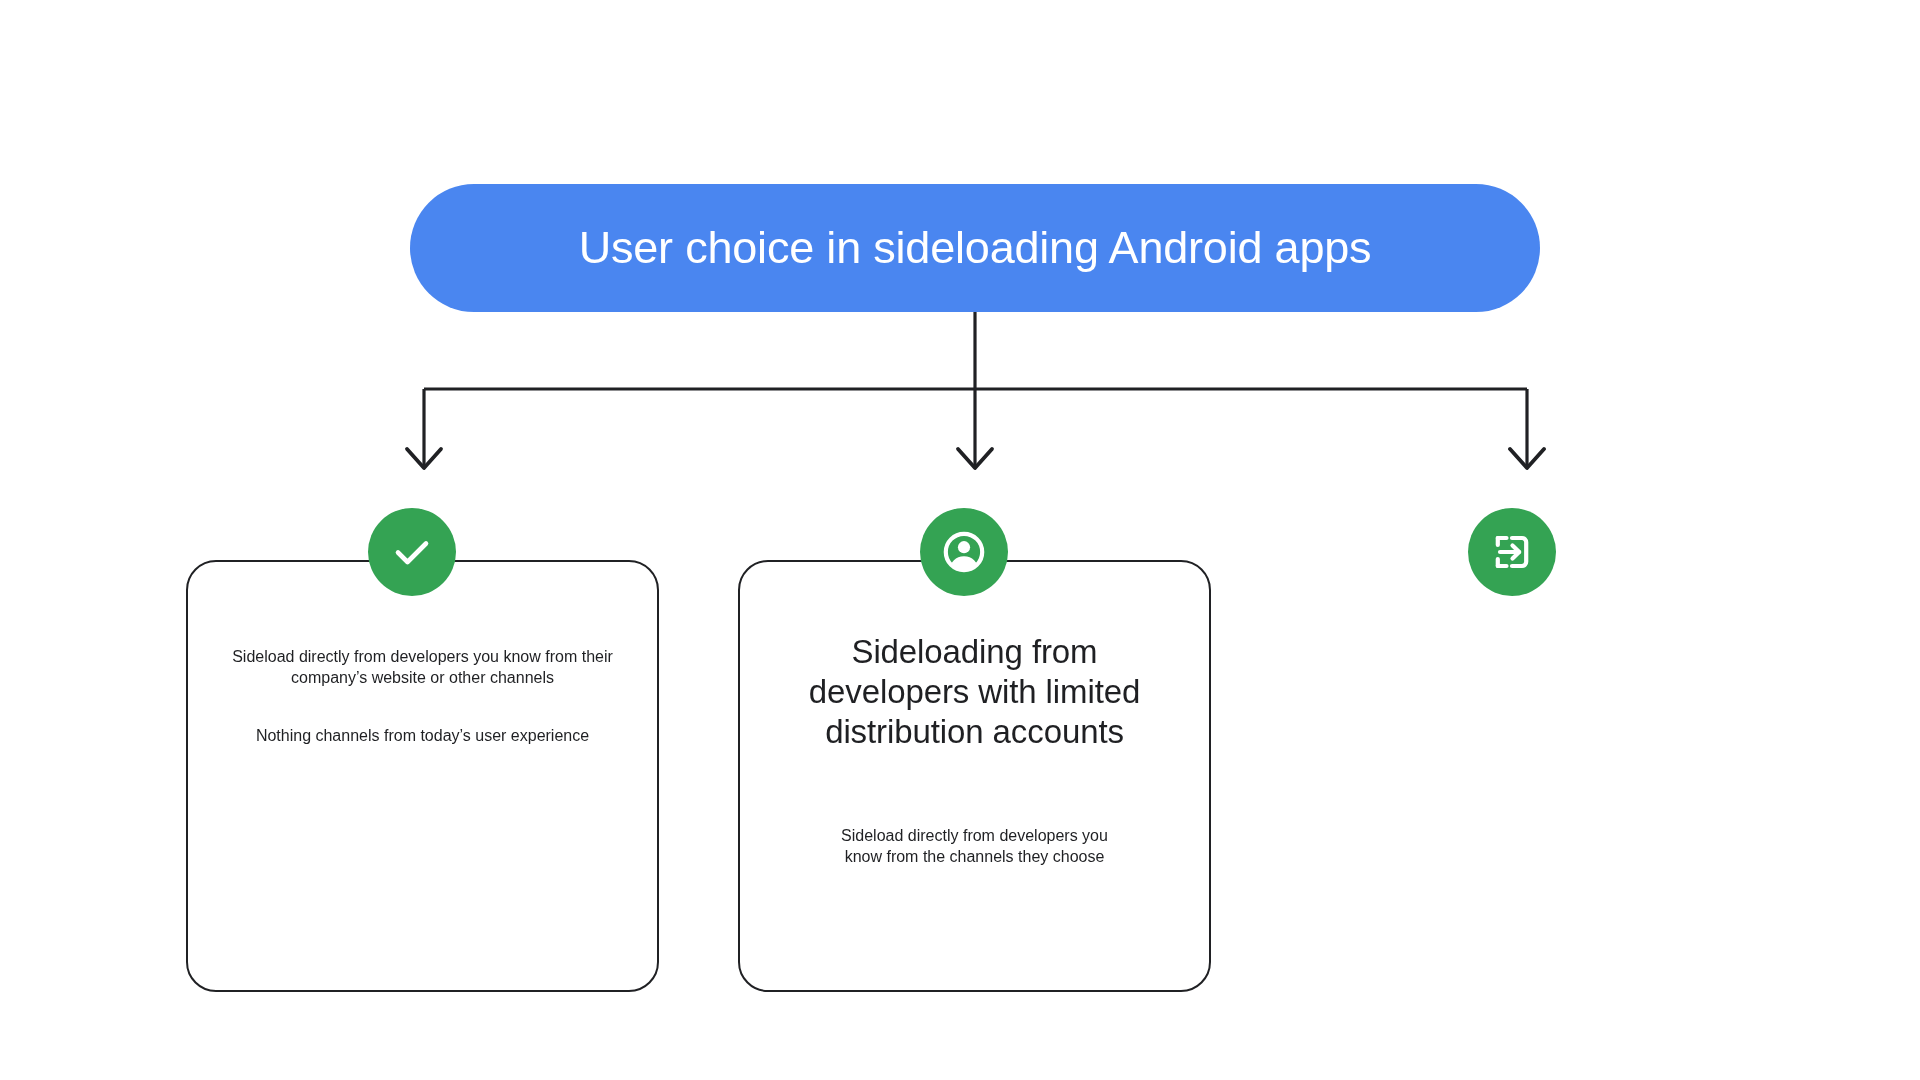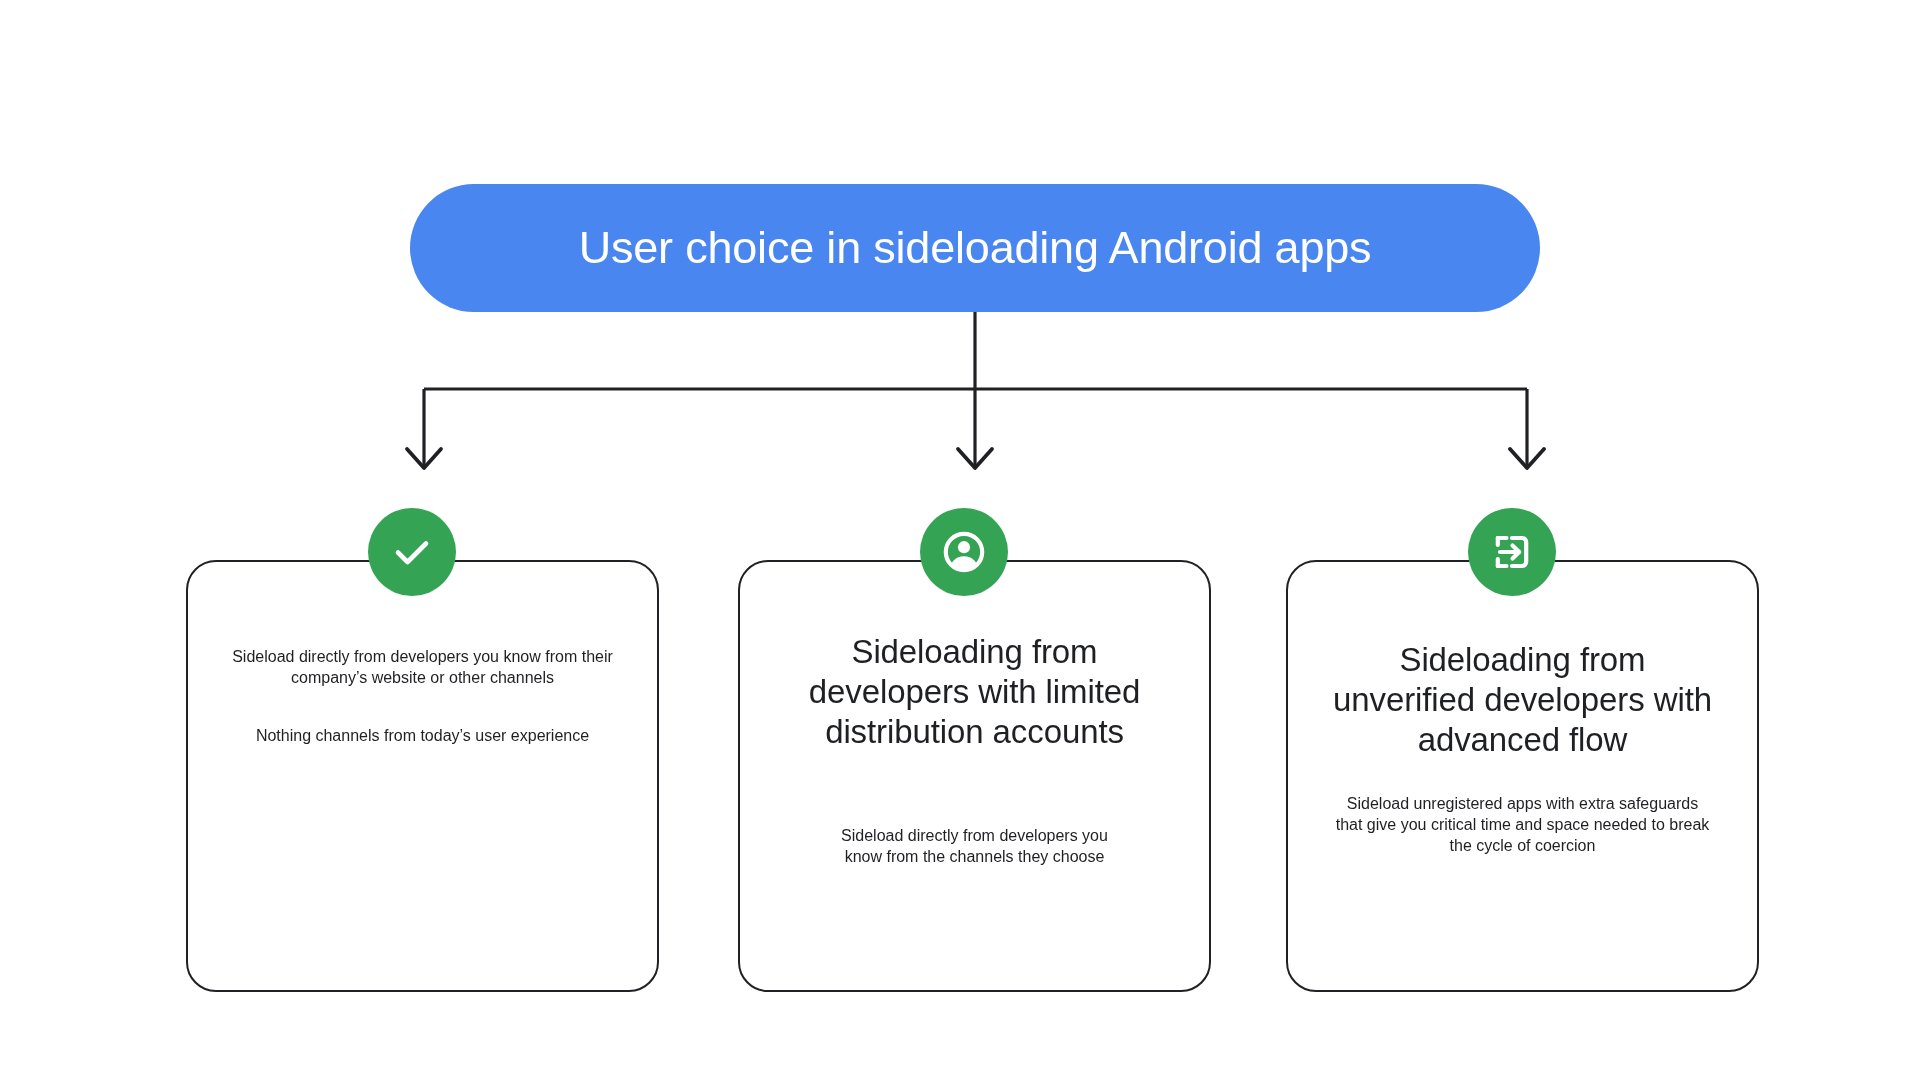--- a/index.html
+++ b/index.html
@@ -163,26 +163,20 @@
     </div>
   </div>
 
   <div class="card card-2">
     <div class="card-inner">
       <h2 class="card-title">Sideloading from developers with limited distribution accounts</h2>
       <p class="card-body body-1">Sideload directly from developers you know from the channels they choose</p>
     </div>
   </div>
 
-  <div class="card card-3">
-    <div class="card-inner">
-      <h2 class="card-title">Sideloading from unverified developers with advanced flow</h2>
-      <p class="card-body body-1">Sideload unregistered apps with extra safeguards that give you critical time and space needed to break the cycle of coercion</p>
-    </div>
-  </div>
 
   <div class="icon-badge badge-1">
     <span>
       <svg width="52" height="52" viewBox="0 0 52 52" fill="none" aria-hidden="true">
         <polyline points="12,26.5 21.5,36 40,17.5" stroke="#ffffff" stroke-width="4.6" stroke-linecap="round" stroke-linejoin="round"></polyline>
       </svg>
     </span>
   </div>
 
   <div class="icon-badge badge-2">

